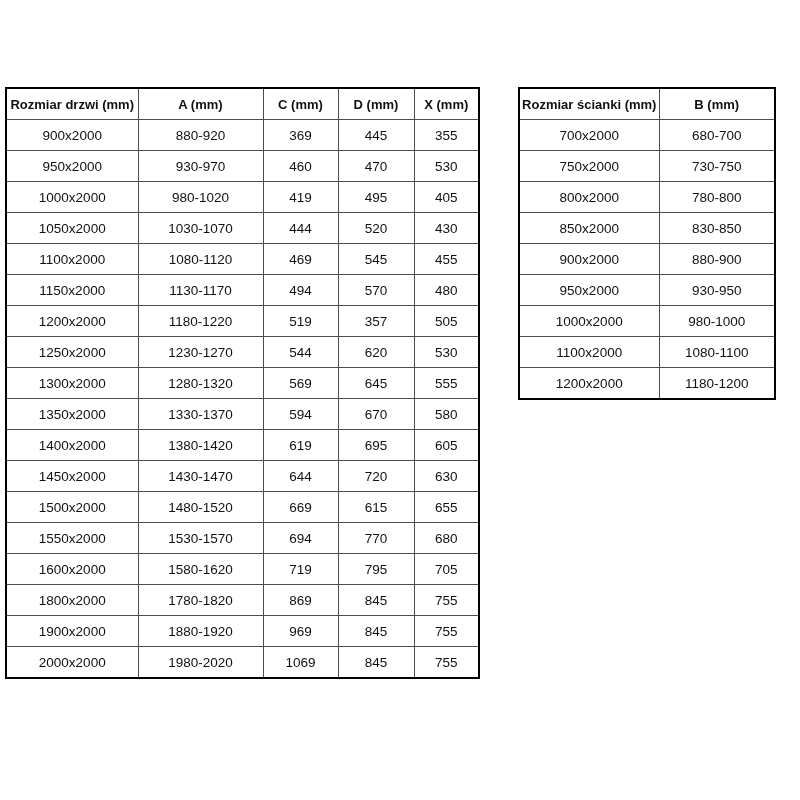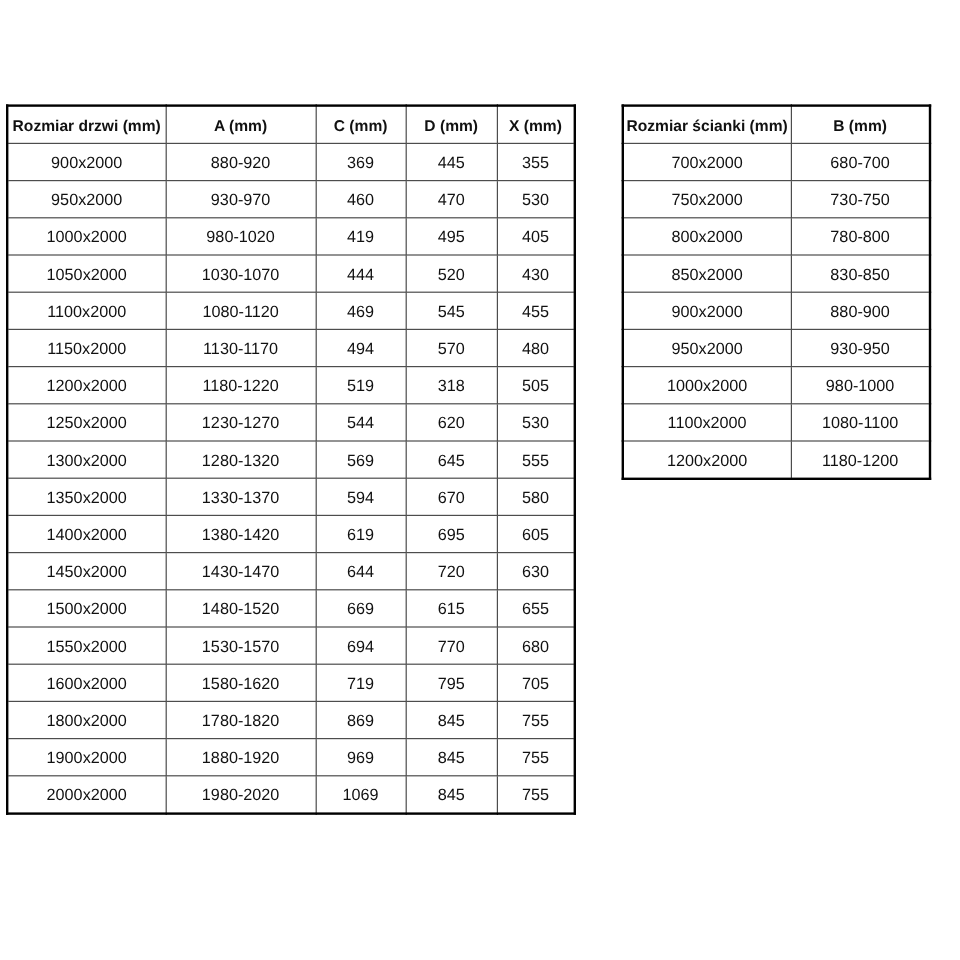--- a/index.html
+++ b/index.html
@@ -103,21 +103,21 @@
           <td>1150x2000</td>
           <td>1130-1170</td>
           <td>494</td>
           <td>570</td>
           <td>480</td>
         </tr>
         <tr>
           <td>1200x2000</td>
           <td>1180-1220</td>
           <td>519</td>
-          <td>318</td>
+          <td>357</td>
           <td>505</td>
         </tr>
         <tr>
           <td>1250x2000</td>
           <td>1230-1270</td>
           <td>544</td>
           <td>620</td>
           <td>530</td>
         </tr>
         <tr>

